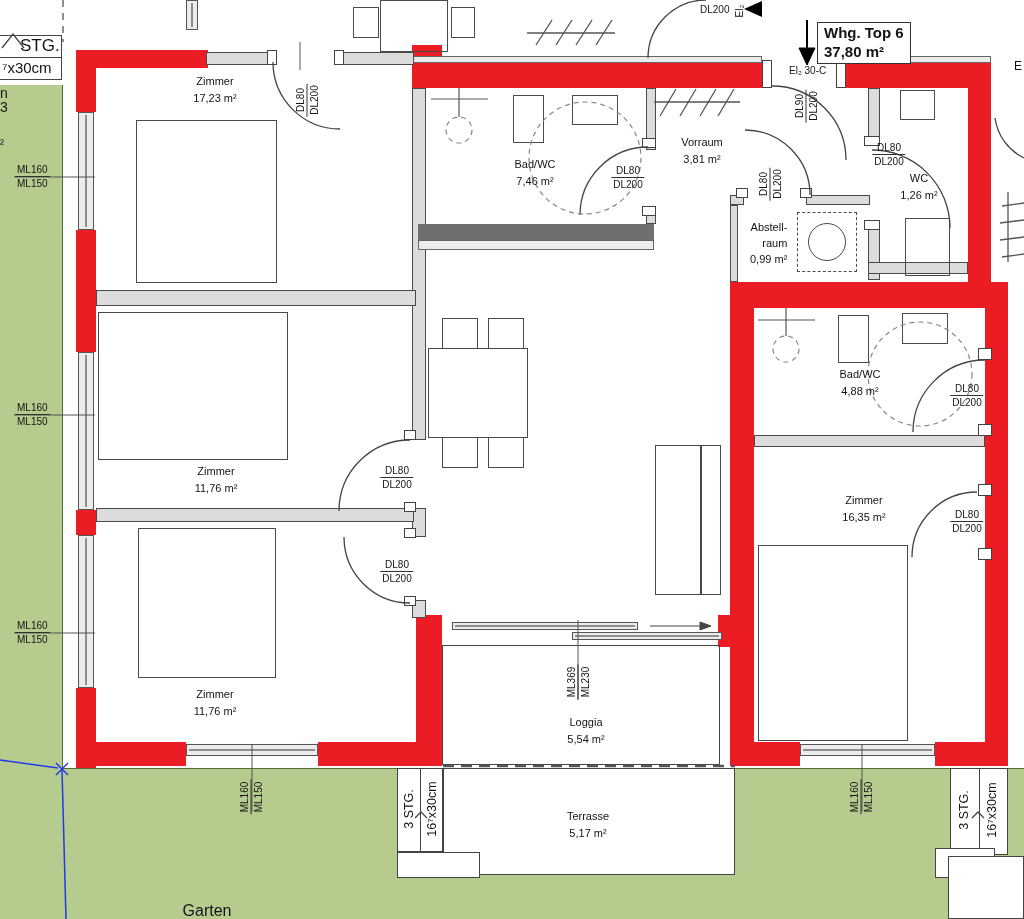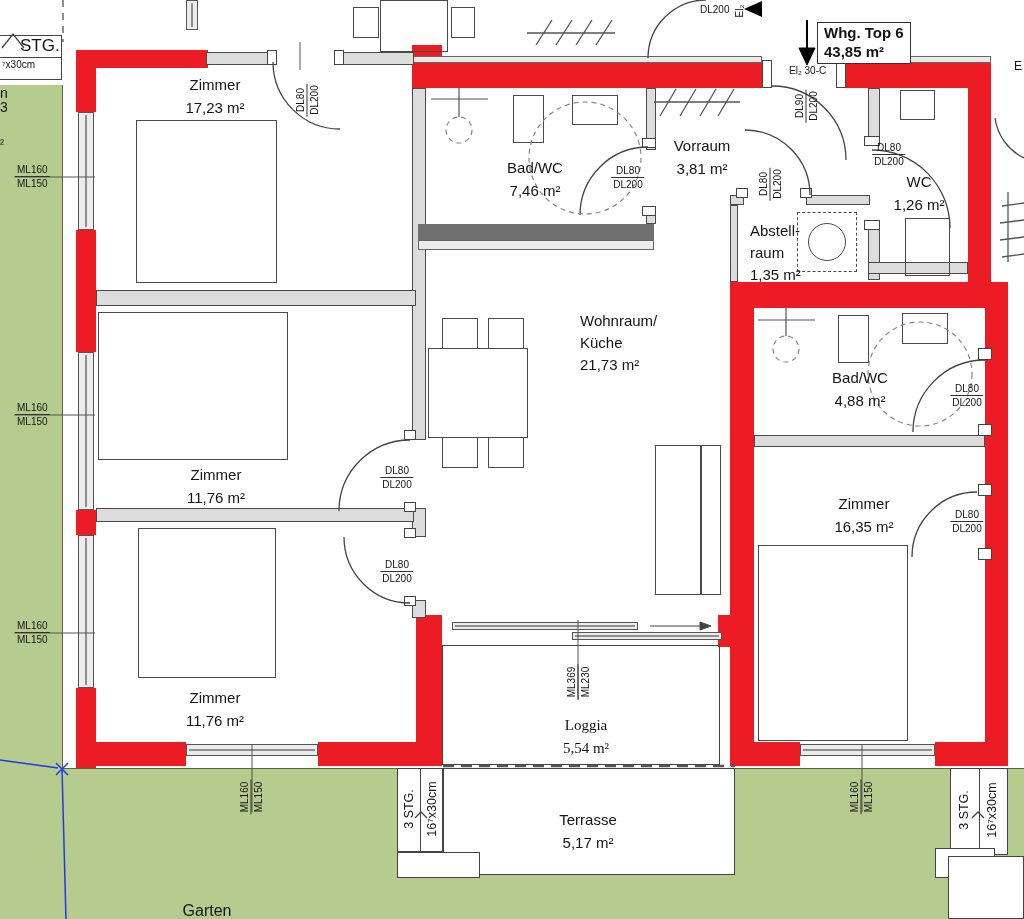--- a/index.html
+++ b/index.html
@@ -12,23 +12,23 @@
   .darkbar{position:absolute;background:#6f6f6f;}
   .ltbar{position:absolute;background:#ececec;border:1px solid #666;box-sizing:border-box;}
   .win{position:absolute;background:#ececec;border:1px solid #555;box-sizing:border-box;}
   .win i{position:absolute;background:#8f8f8f;}
   .win.v i{left:50%;top:2px;bottom:2px;width:2px;margin-left:-1px;}
   .win.h i{top:50%;left:2px;right:2px;height:2px;margin-top:-1px;}
   .furn{position:absolute;border:1.5px solid #4a4a4a;background:transparent;box-sizing:border-box;}
   .furn.dash{border-style:dashed;}
   .post{position:absolute;background:#fff;border:1px solid #444;box-sizing:border-box;}
   .box{position:absolute;background:#fff;border:1px solid #444;box-sizing:border-box;}
-  .lbl{position:absolute;font-size:15px;line-height:1.55;text-align:center;white-space:nowrap;}
+  .lbl{position:absolute;font-size:11px;line-height:1.55;text-align:center;white-space:nowrap;}
   .ctr{transform:translateX(-50%);}
-  .left{text-align:left;}
+  .left{text-align:right;}
   .sm{font-size:10px;line-height:1.3;}
   .pair{position:absolute;font-size:10px;line-height:1.3;text-align:center;white-space:nowrap;}
   .pair .a{display:block;border-bottom:1px solid #333;padding:0 2px;}
   .pair .b{display:block;padding:0 2px;}
   .rotc{transform:translate(-50%,-50%) rotate(-90deg);}
   .stairtxt{position:absolute;font-size:12.5px;white-space:nowrap;}
   .title-box{position:absolute;background:#fff;border:1.5px solid #333;padding:1px 6px;
              font-weight:bold;font-size:15px;line-height:1.25;white-space:nowrap;}
   svg.overlay{position:absolute;left:0;top:0;pointer-events:none;}
 </style>
@@ -45,21 +45,21 @@
   <div class="abs" style="left:420px;top:768px;width:1px;height:84px;background:#444;"></div>
   <div class="box" style="left:397px;top:852px;width:83px;height:26px;"></div>
   <div class="box" style="left:950px;top:768px;width:58px;height:87px;"></div>
   <div class="abs" style="left:979px;top:768px;width:1px;height:87px;background:#444;"></div>
   <div class="box" style="left:935px;top:848px;width:60px;height:30px;"></div>
   <div class="box" style="left:948px;top:856px;width:76px;height:63px;"></div>
 
   <div class="box" style="left:-2px;top:35px;width:64px;height:45px;"></div>
   <div class="abs" style="left:0;top:57px;width:62px;height:1px;background:#444;"></div>
   <div class="lbl left" style="left:20px;top:37px;font-size:17px;line-height:1.1;">STG.</div>
-  <div class="lbl left" style="left:2px;top:59px;font-size:10px;line-height:1.2;">⁷x30cm</div>
+  <div class="lbl left" style="left:2px;top:59px;font-size:15px;line-height:1.2;">⁷x30cm</div>
 
   <div class="red" style="left:76px;top:50px;width:132px;height:18px;"></div>
   <div class="red" style="left:76px;top:50px;width:20px;height:62px;"></div>
   <div class="red" style="left:76px;top:230px;width:20px;height:122px;"></div>
   <div class="red" style="left:76px;top:510px;width:20px;height:25px;"></div>
   <div class="red" style="left:76px;top:688px;width:20px;height:80px;"></div>
   <div class="red" style="left:76px;top:742px;width:110px;height:24px;"></div>
   <div class="red" style="left:318px;top:742px;width:124px;height:24px;"></div>
   <div class="red" style="left:416px;top:615px;width:26px;height:151px;"></div>
   <div class="red" style="left:412px;top:45px;width:30px;height:43px;"></div>
@@ -259,52 +259,47 @@
     <span>Bad/WC</span><br>
     <span>7,46 m²</span>
   </div>
   <div class="lbl ctr" style="left:702px;top:134px;">
     <span>Vorraum</span><br>
     <span>3,81 m²</span>
   </div>
   <div class="lbl left" style="left:750px;top:220px;line-height:1.45;">
     <span>Abstell-</span><br>
     <span>raum</span><br>
-    <span>1,35 m²</span>
+    <span>0,99 m²</span>
   </div>
   <div class="lbl ctr" style="left:919px;top:170px;">
     <span>WC</span><br>
     <span>1,26 m²</span>
   </div>
-  <div class="lbl left" style="left:580px;top:310px;line-height:1.45;">
-    <span>Wohnraum/</span><br>
-    <span>Küche</span><br>
-    <span>21,73 m²</span>
-  </div>
   <div class="lbl ctr" style="left:860px;top:366px;">
     <span>Bad/WC</span><br>
     <span>4,88 m²</span>
   </div>
   <div class="lbl ctr" style="left:864px;top:492px;">
     <span>Zimmer</span><br>
     <span>16,35 m²</span>
   </div>
-  <div class="lbl ctr" style="left:586px;top:714px;font-family:Liberation Serif, serif;">
+  <div class="lbl ctr" style="left:586px;top:714px;">
     <span>Loggia</span><br>
     <span>5,54 m²</span>
   </div>
   <div class="lbl ctr" style="left:588px;top:808px;">
     <span>Terrasse</span><br>
     <span>5,17 m²</span>
   </div>
   <div class="lbl ctr" style="left:207px;top:899px;font-size:16px;">Garten</div>
 
   <div class="title-box" style="left:817px;top:22px;">
     <span>Whg. Top 6</span><br>
-    <span>43,85 m²</span>
+    <span>37,80 m²</span>
   </div>
   <div class="lbl sm" style="left:789px;top:64px;">El₂ 30-C</div>
   <div class="lbl sm" style="left:700px;top:3px;">DL200</div>
   <div class="lbl sm rotc" style="left:739px;top:11px;">El₂</div>
 
   <div class="pair rotc" style="left:307px;top:100px;">
     <span class="a">DL80</span>
     <span class="b">DL200</span>
   </div>
   <div class="pair ctr" style="left:628px;top:164px;">

